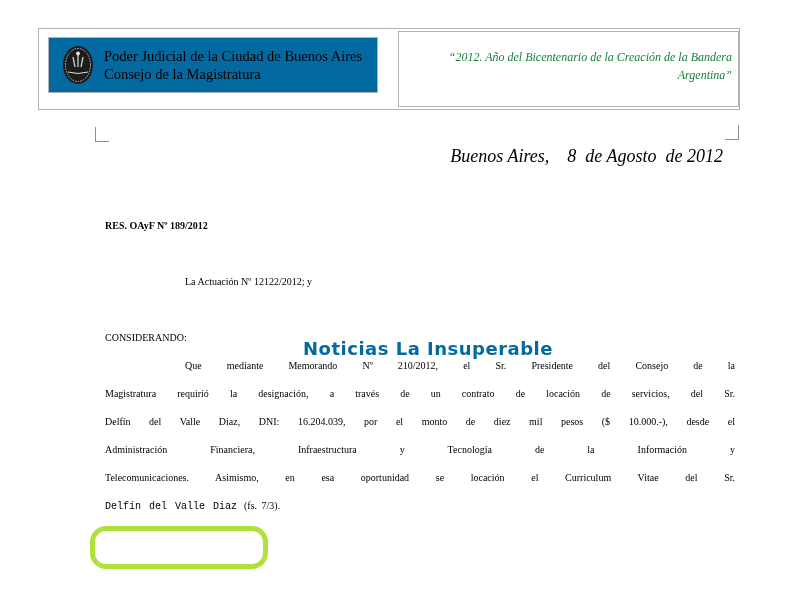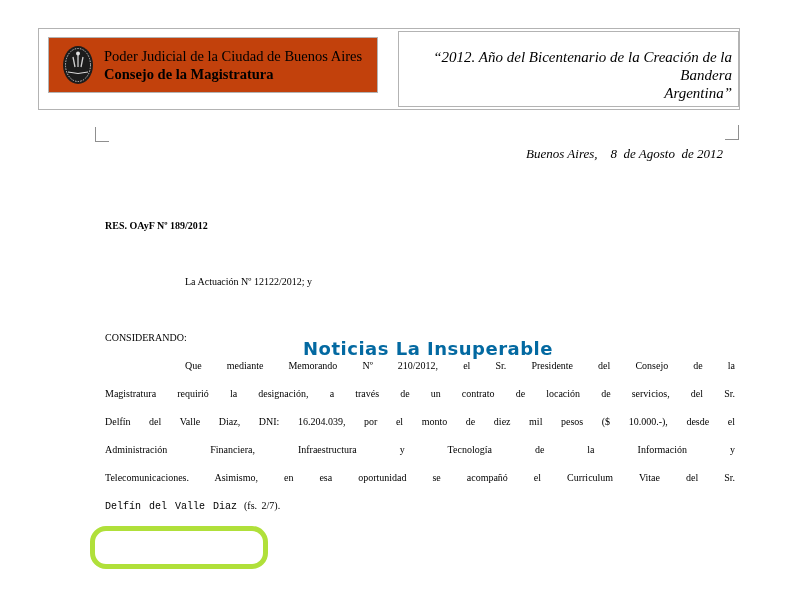--- a/index.html
+++ b/index.html
@@ -2,36 +2,36 @@
 <html><head>
 <meta charset="utf-8">
 <style>
   html,body{margin:0;padding:0;background:#ffffff;}
   .canvas{position:relative;width:795px;height:594px;background:#ffffff;overflow:hidden;
           font-family:"Liberation Serif",serif;color:#000;}
 
   
   .hdr{position:absolute;left:38px;top:28px;width:700px;height:80px;border:1px solid #b3b3b3;}
   .hdr-left{position:absolute;left:9px;top:8px;width:328px;height:54px;border:1px solid #b3b3b3;
-            display:flex;align-items:center;background:#c2410c;}
+            display:flex;align-items:center;background:#0369a1;}
   .seal{margin-left:13px;flex:0 0 auto;}
   .orgtxt{margin-left:10px;font-size:14.5px;line-height:18px;white-space:nowrap;}
-  .orgtxt .b{font-weight:bold;}
+  .orgtxt .b{font-weight:normal;}
   .hdr-right{position:absolute;left:359px;top:2px;width:339px;height:74px;border:1px solid #b3b3b3;}
-  .motto{position:absolute;right:6px;top:16px;width:318px;font-style:italic;font-size:15px;
-         line-height:18px;text-align:right;white-space:pre-line;color:#000000;}
+  .motto{position:absolute;right:6px;top:16px;width:318px;font-style:italic;font-size:12px;
+         line-height:18px;text-align:right;white-space:pre-line;color:#15803d;}
 
   
   .crop{position:absolute;width:13px;height:14px;}
   .crop-l{left:95px;top:127px;border-left:1px solid #8f8f8f;border-bottom:1px solid #8f8f8f;}
   .crop-r{left:725px;top:125px;border-right:1px solid #8f8f8f;border-bottom:1px solid #8f8f8f;}
 
   
   .dateline{position:absolute;left:105px;top:146px;width:618px;text-align:right;
-            font-style:italic;font-size:13px;white-space:pre;}
+            font-style:italic;font-size:18px;white-space:pre;}
 
   
   .doc{position:absolute;left:105px;top:212px;width:630px;font-size:10px;}
   .line{height:28px;line-height:28px;overflow:hidden;}
   .just{text-align:justify;text-align-last:justify;}
   .indent{padding-left:80px;}
   .bold{font-weight:bold;}
   .caret{display:inline-block;width:1.5px;height:16px;background:#000;
          vertical-align:-3px;margin-left:2px;}
   .hl{margin-right:7px;font-family:Liberation Mono, monospace;}
@@ -78,23 +78,23 @@
     <div class="line"></div>
     <div class="line indent">La Actuación Nº 12122/2012; y</div>
     <div class="line"></div>
     <div class="line">CONSIDERANDO:</div>
 
     <div>
         <div class="line just indent">Que mediante Memorando Nº 210/2012, el Sr. Presidente del Consejo de la</div>
         <div class="line just">Magistratura requirió la designación, a través de un contrato de locación de servicios, del Sr.</div>
         <div class="line just">Delfín del Valle Diaz, DNI: 16.204.039, por el monto de diez mil pesos ($ 10.000.-), desde el</div>
         <div class="line just">Administración Financiera, Infraestructura y Tecnología de la Información y</div>
-        <div class="line just">Telecomunicaciones. Asimismo, en esa oportunidad se acompañó el Curriculum Vitae del Sr.</div>
+        <div class="line just">Telecomunicaciones. Asimismo, en esa oportunidad se locación el Curriculum Vitae del Sr.</div>
       </div>
 
-    <div class="line lastline"><span class="hl">Delfín del Valle Diaz</span><span>(fs. 2/7).</span></div>
+    <div class="line lastline"><span class="hl">Delfín del Valle Diaz</span><span>(fs. 7/3).</span></div>
 
   </div>
 
   <div class="watermark">Noticias La Insuperable</div>
   <div class="name-box"></div>
 
 </div>
 
 </body></html>

